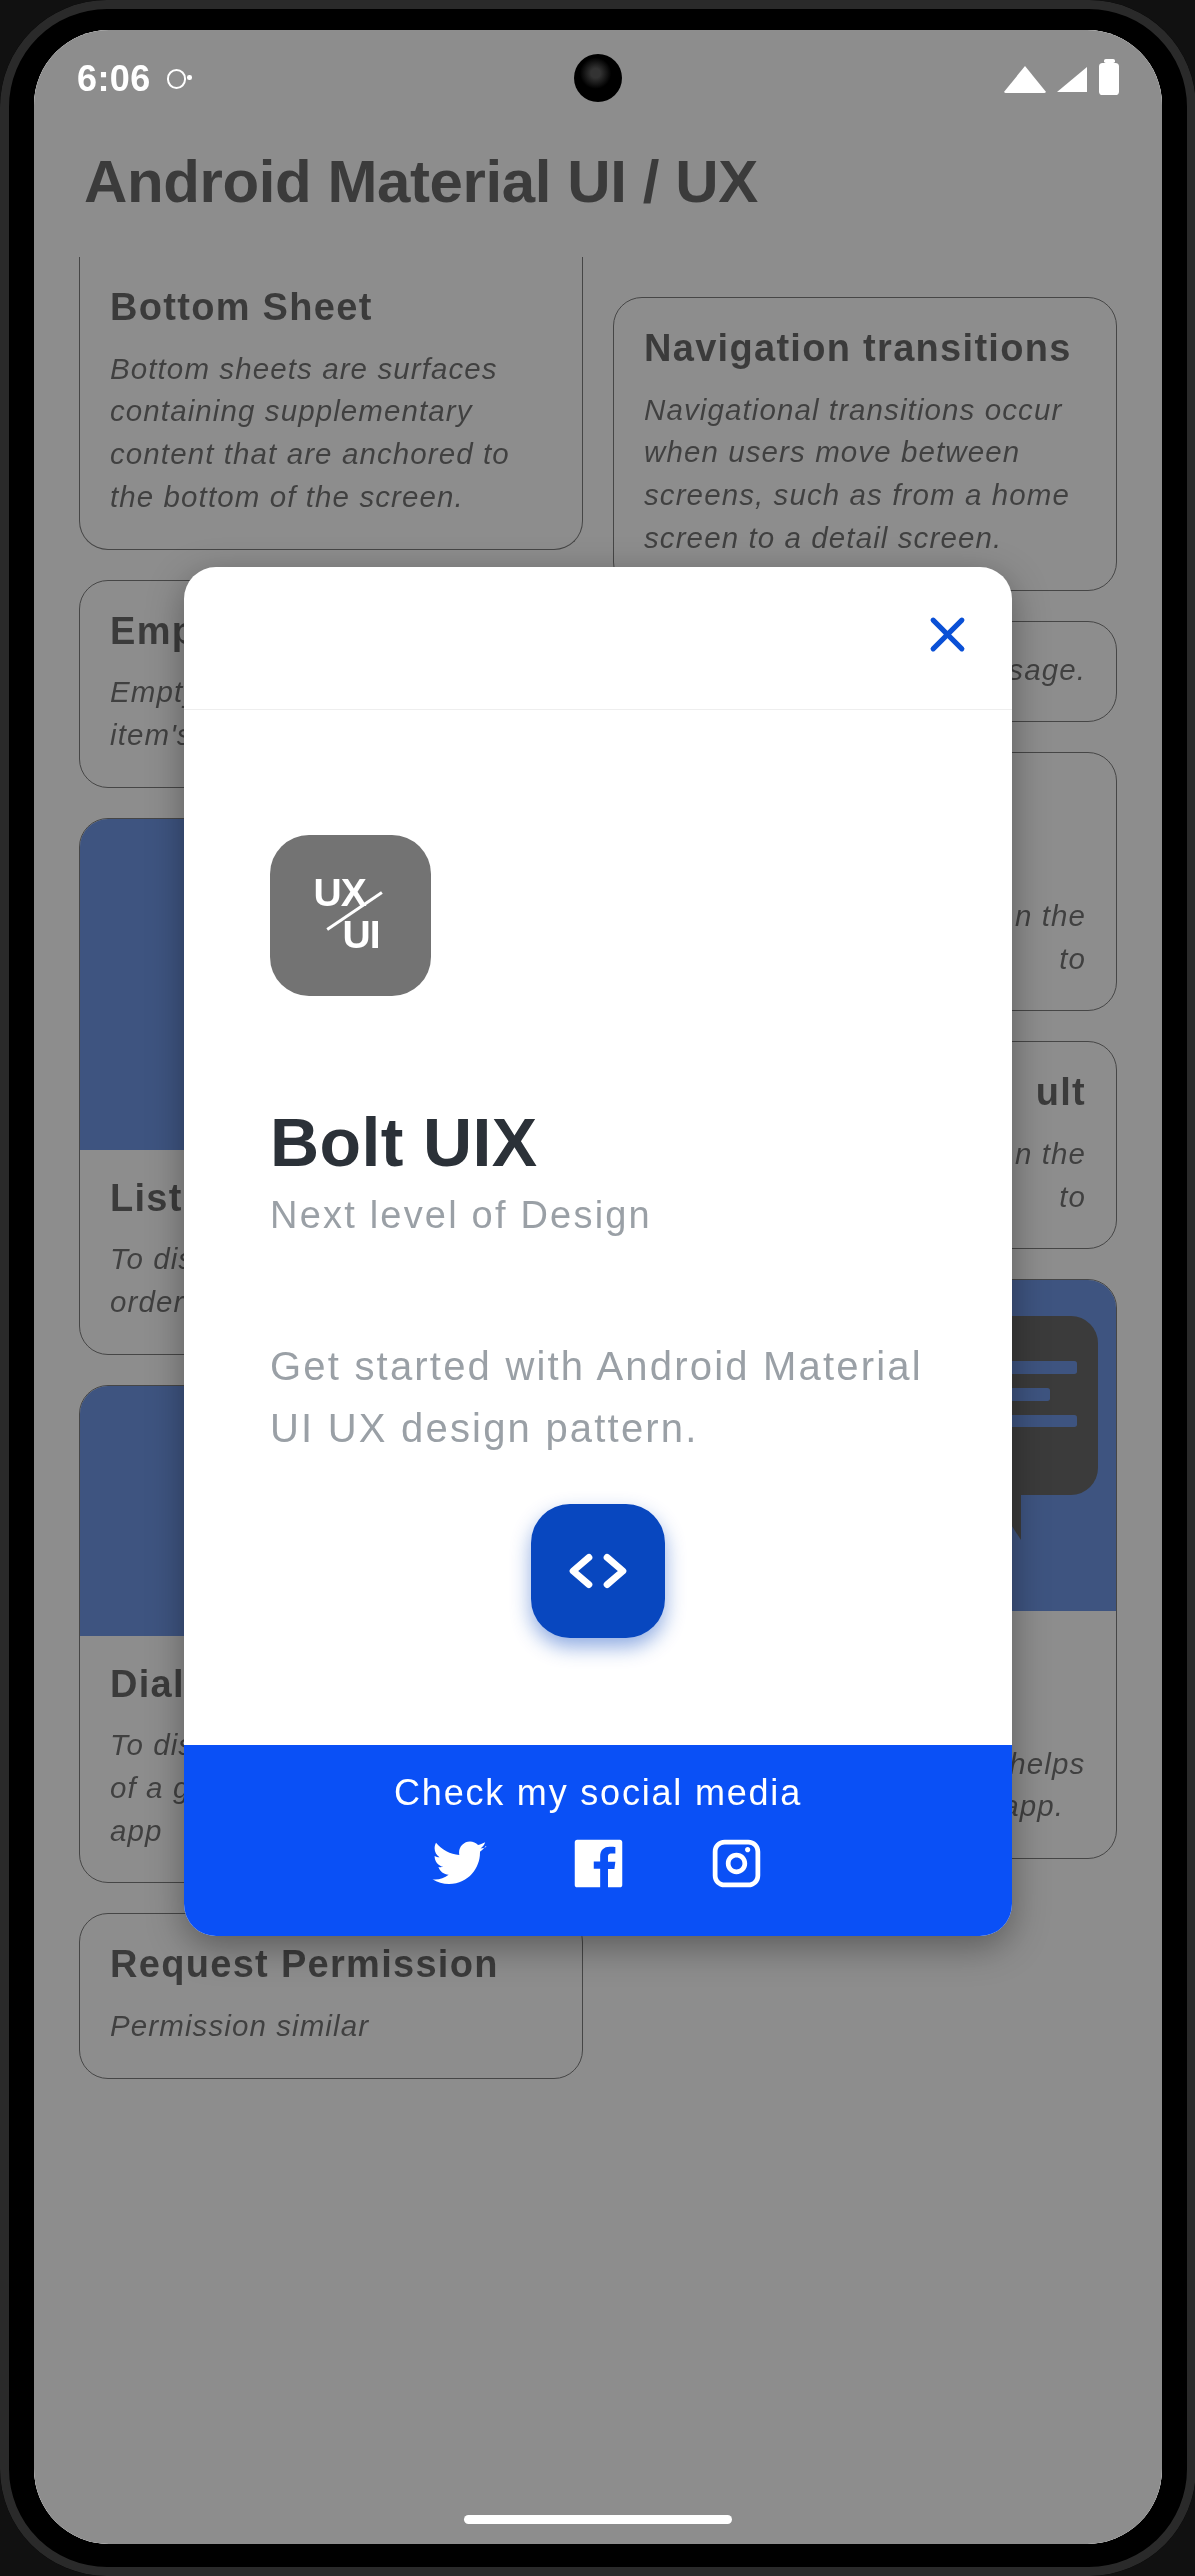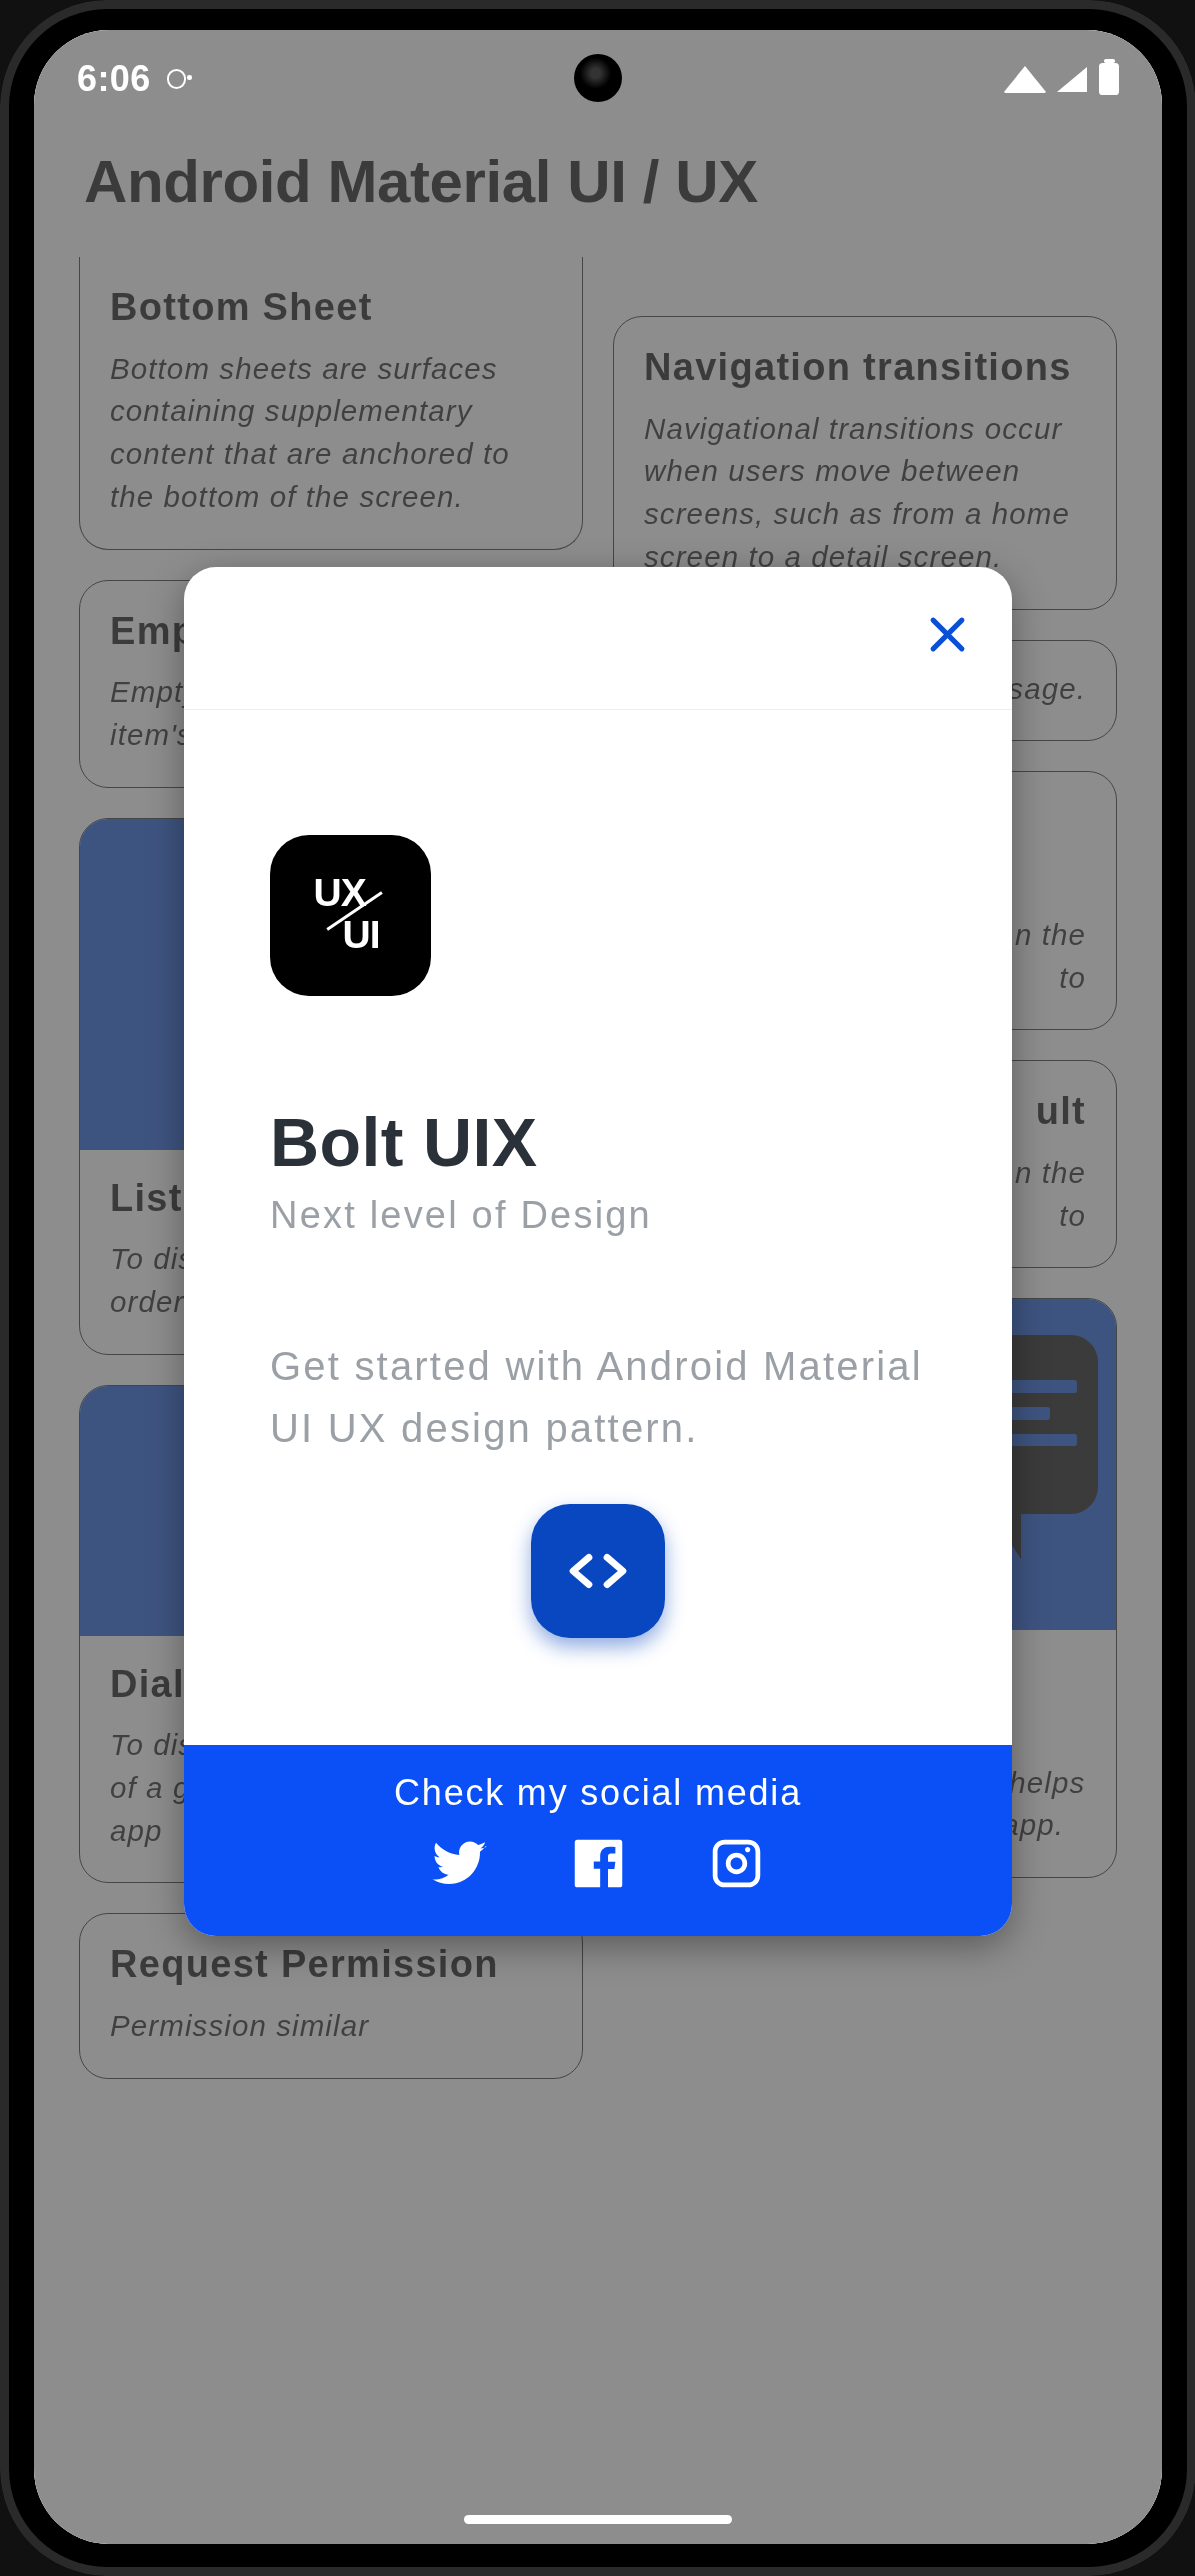--- a/index.html
+++ b/index.html
@@ -92,21 +92,21 @@
   }
   .dialog-top { position:relative; height:143px; border-bottom:0.9px solid #eee; }
   .dialog-close {
     position:absolute; right:36px; top:39px; width:57px; height:57px; display:flex; align-items:center; justify-content:center;
     color:#0a50d6; cursor:pointer;
   }
   .dialog-close svg{width:41px;height:41px;stroke:#0a50d6;stroke-width:5; stroke-linecap:round;}
 
   .dialog-body { padding: 125px 86px 89px 86px; }
   .logo {
-    width:161px;height:161px;border-radius:39px;background:#000000;display:flex;align-items:center;justify-content:center;
+    width:161px;height:161px;border-radius:39px;background:#737373;display:flex;align-items:center;justify-content:center;
     margin-bottom: 107px;
   }
   .logo-text{color:#fff;font-weight:700;font-size:39px;line-height:1;letter-spacing:-0.9px; text-align:center;}
   .logo-text .ux{display:block;transform:translate(-10.7px,0);} .logo-text .ui{display:block;transform:translate(10.7px,-3.6px);}
   .logo-text .slash{display:block;height:2.7px;width:66px;background:#fff;transform:rotate(-34deg) translate(5.4px,-1.8px);margin:1.8px auto;}
 
   .dlg-h1 { font-size:68px; font-weight:800; color:#2b3138; letter-spacing:0.4px; margin-bottom:12.5px;margin-top:22px;}
   .dlg-sub { font-size:38px; color:#9aa0a6; letter-spacing:2.2px; margin-bottom:98px; font-weight:400;}
   .dlg-desc { font-size:40px; color:#9aa0a6; letter-spacing:2.2px; line-height:1.55; font-weight:500; }
 
@@ -161,21 +161,21 @@
               <div class="card-body">To display list items in the form of a grid similar to the Photos app</div>
             </div>
           </div>
           <div class="card">
             <div class="card-title">Request Permission</div>
             <div class="card-body">Permission similar</div>
           </div>
         </div>
 
         <div class="col">
-          <div class="card" style="margin-top:59px;">
+          <div class="card" style="margin-top:40px;">
             <div class="card-title">Navigation transitions</div>
             <div class="card-body">Navigational transitions occur when users move between screens, such as from a home screen to a detail screen.</div>
           </div>
           <div class="card" style="text-align:right;">
             <div class="card-body">ssage.</div>
           </div>
           <div class="card" style="text-align:right;height:259px;display:flex;align-items:flex-end;justify-content:flex-end;">
             <div class="card-body" style="white-space:pre-line;">n the
 to</div>
           </div>

